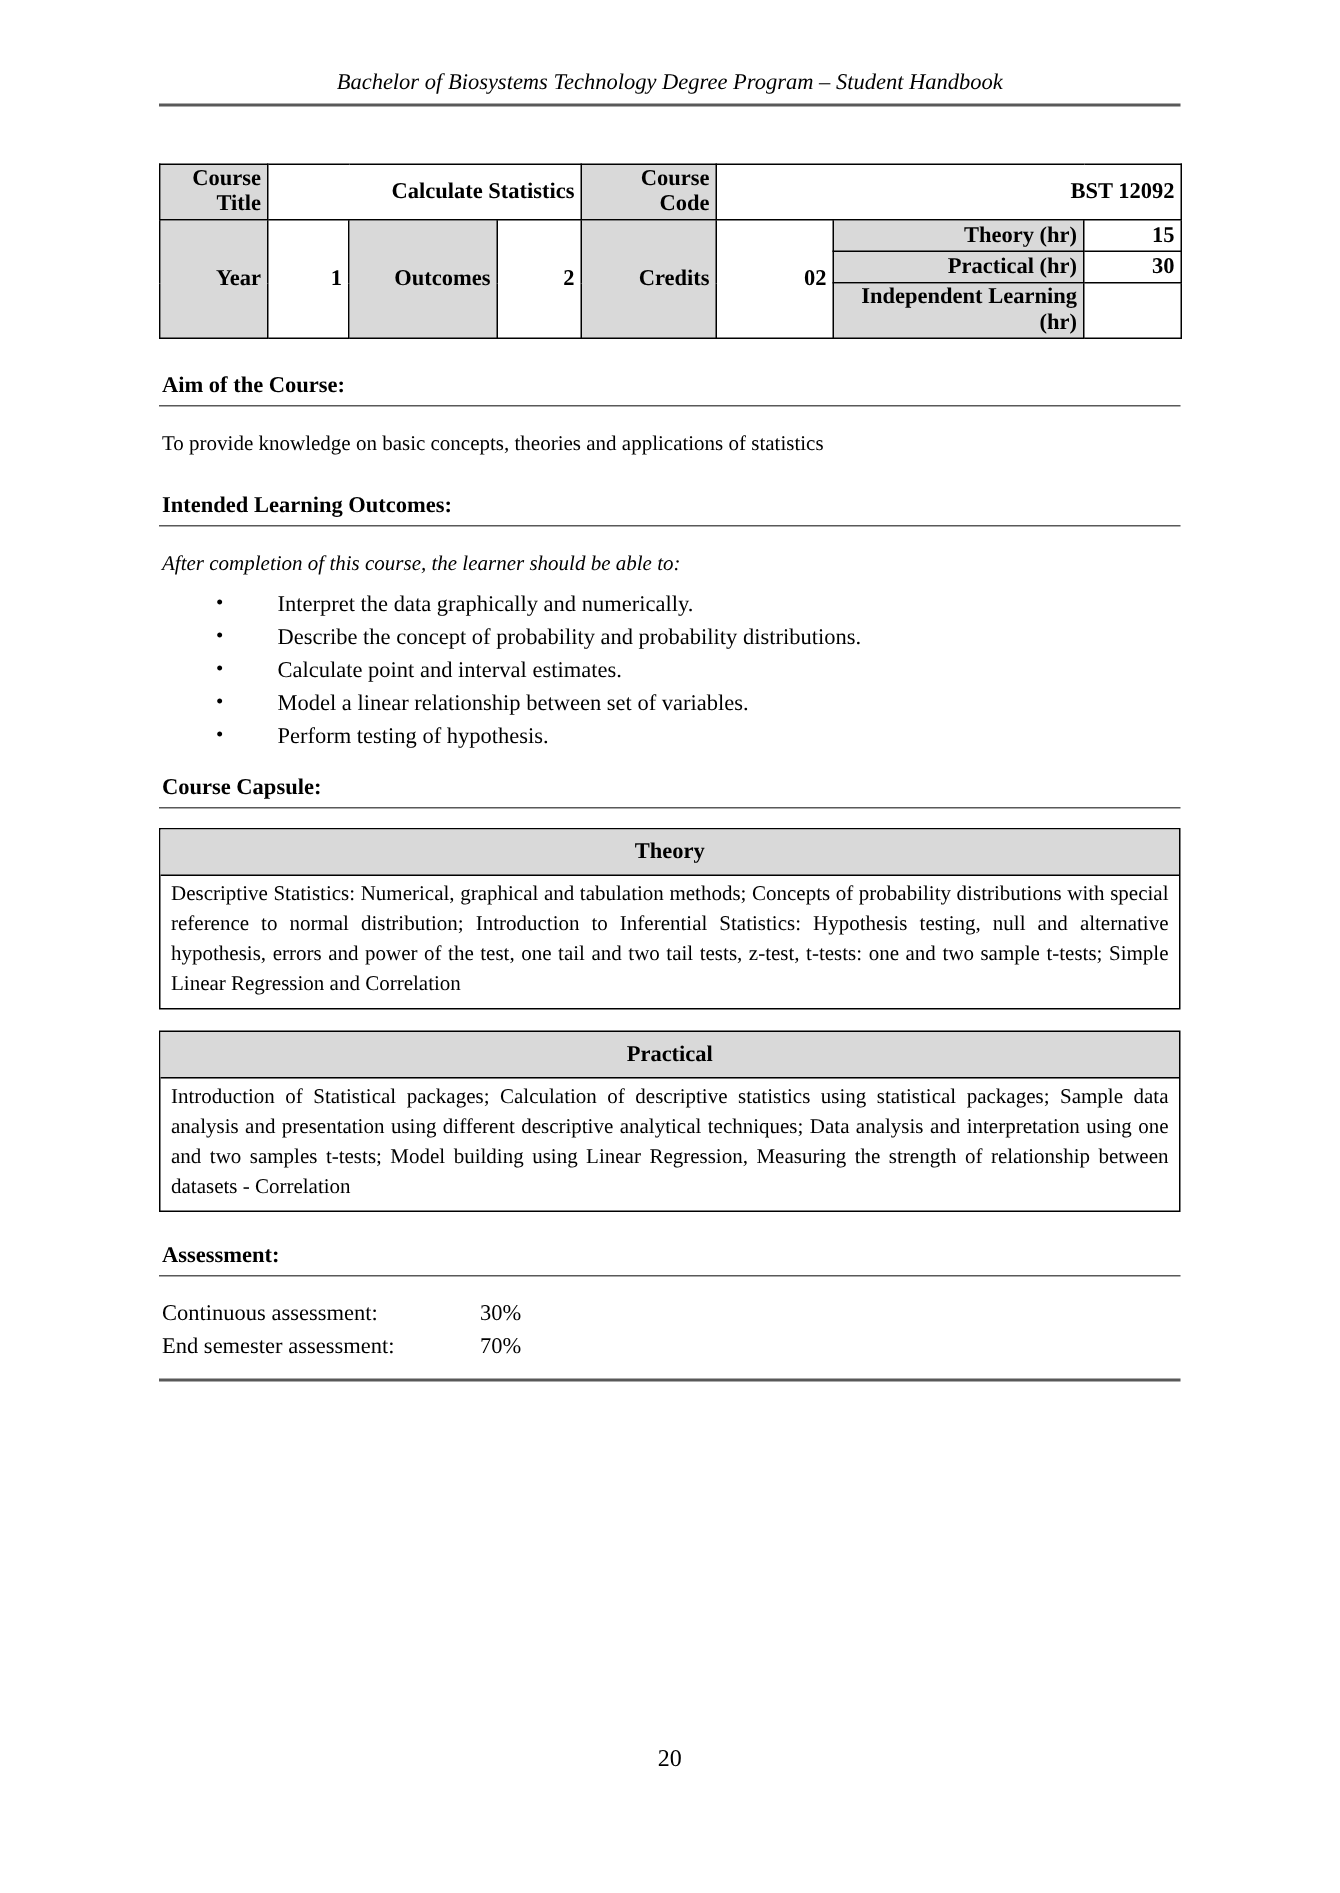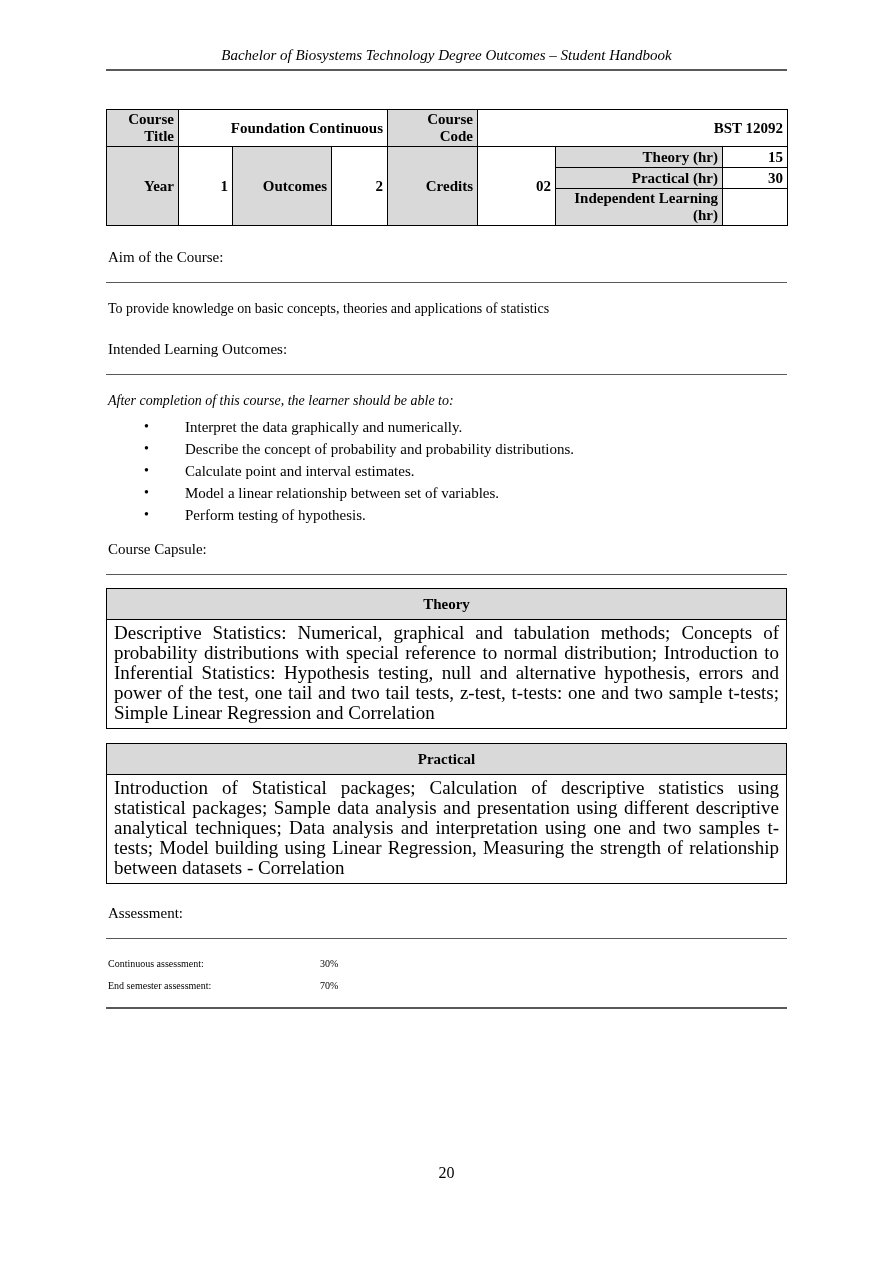--- a/index.html
+++ b/index.html
@@ -47,25 +47,25 @@
     overflow: hidden;
   }
   .shaded { background: var(--shading); }
   tr.r1 { height: 37px; }
   tr.r2 { height: 21px; }
   tr.r3 { height: 21px; }
   tr.r4 { height: 36px; }
 
   
   .section-heading {
-    font-weight: normal;
+    font-weight: bold;
     font-size: 15px;
     line-height: 18px;
     border-bottom: 1.5px solid var(--rule);
-    padding-bottom: 16px;
+    padding-bottom: 4px;
     padding-left: 2px;
   }
   .mt-aim { margin-top: 22px; }
   .mt-ilo { margin-top: 22px; }
   .mt-capsule { margin-top: 14px; }
   .mt-assess { margin-top: 20px; }
 
   .body-text {
     font-size: 14px;
     line-height: 18px;
@@ -97,29 +97,29 @@
   .capsule-header {
     background: var(--shading);
     border-bottom: 1px solid var(--border);
     text-align: center;
     font-weight: bold;
     font-size: 15px;
     line-height: 20px;
     padding: 5px 0;
   }
   .capsule-body {
-    font-size: 19px;
+    font-size: 14px;
     line-height: 20px;
     text-align: justify;
     padding: 3px 7px 5px 7px;
   }
 
   
   .assessment-rows { margin-top: 14px; padding-left: 2px; }
-  .assessment-row { display: flex; font-size: 10px; line-height: 22px; }
+  .assessment-row { display: flex; font-size: 15px; line-height: 22px; }
   .assessment-label { width: 212px; }
   .bottom-rule {
     border-bottom: 2px solid var(--rule);
     margin-top: 10px;
     height: 1px;
   }
 
   
   .page-number {
     position: absolute;
@@ -129,38 +129,38 @@
     font-size: 16px;
   }
 </style>
 </head>
 <body>
 
 <div class="page">
   <div class="content">
 
     <div class="doc-header">
-      <span>Bachelor of Biosystems Technology Degree Outcomes – Student Handbook</span>
+      <span>Bachelor of Biosystems Technology Degree Program – Student Handbook</span>
     </div>
 
     <table class="course">
       <colgroup>
         <col style="width:72px">
           <col style="width:54px">
           <col style="width:99px">
           <col style="width:56px">
         <col style="width:90px">
           <col style="width:78px">
           <col style="width:167px">
           <col style="width:65px">
       </colgroup>
       <tbody>
         <tr class="r1">
           <td class="shaded">Course Title</td>
-          <td colspan="3">Foundation Continuous</td>
+          <td colspan="3">Calculate Statistics</td>
           <td class="shaded">Course Code</td>
           <td colspan="3">BST 12092</td>
         </tr>
         <tr class="r2">
           <td class="shaded" rowspan="3">Year</td>
           <td rowspan="3">1</td>
           <td class="shaded" rowspan="3">Outcomes</td>
           <td rowspan="3">2</td>
           <td class="shaded" rowspan="3">Credits</td>
           <td rowspan="3">02</td>

